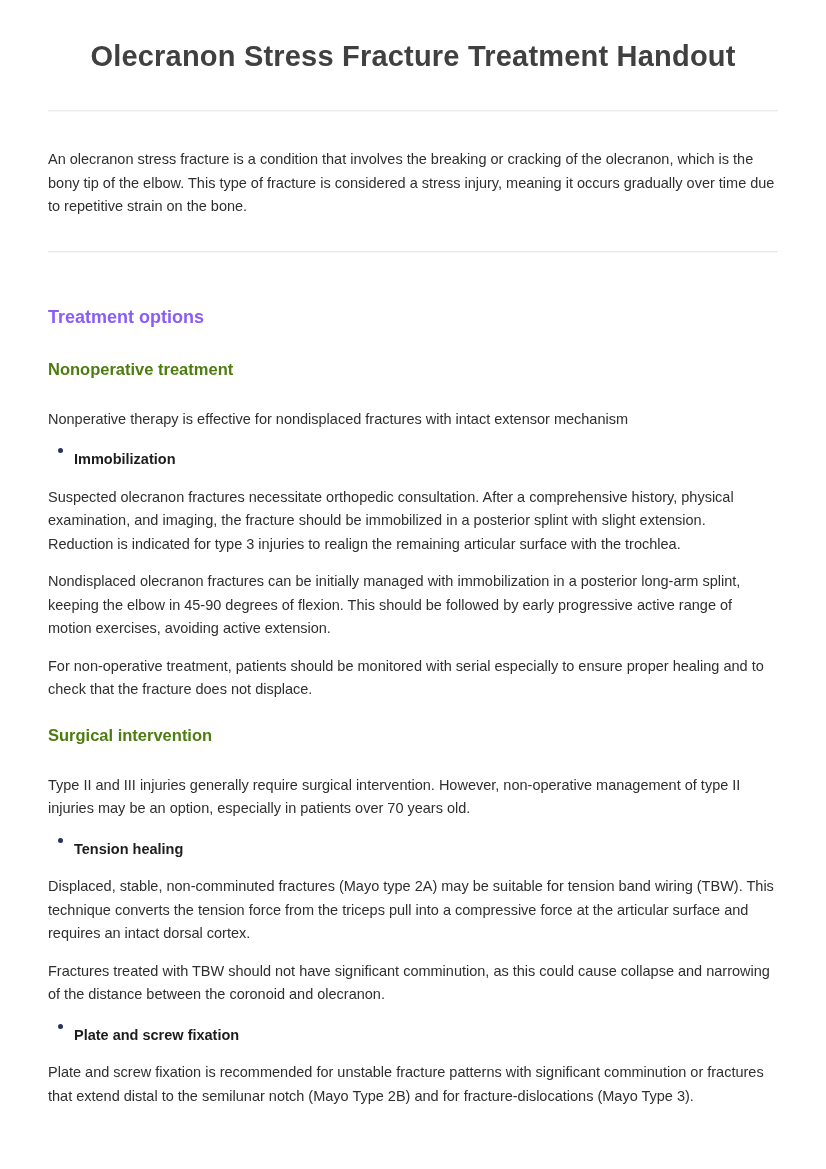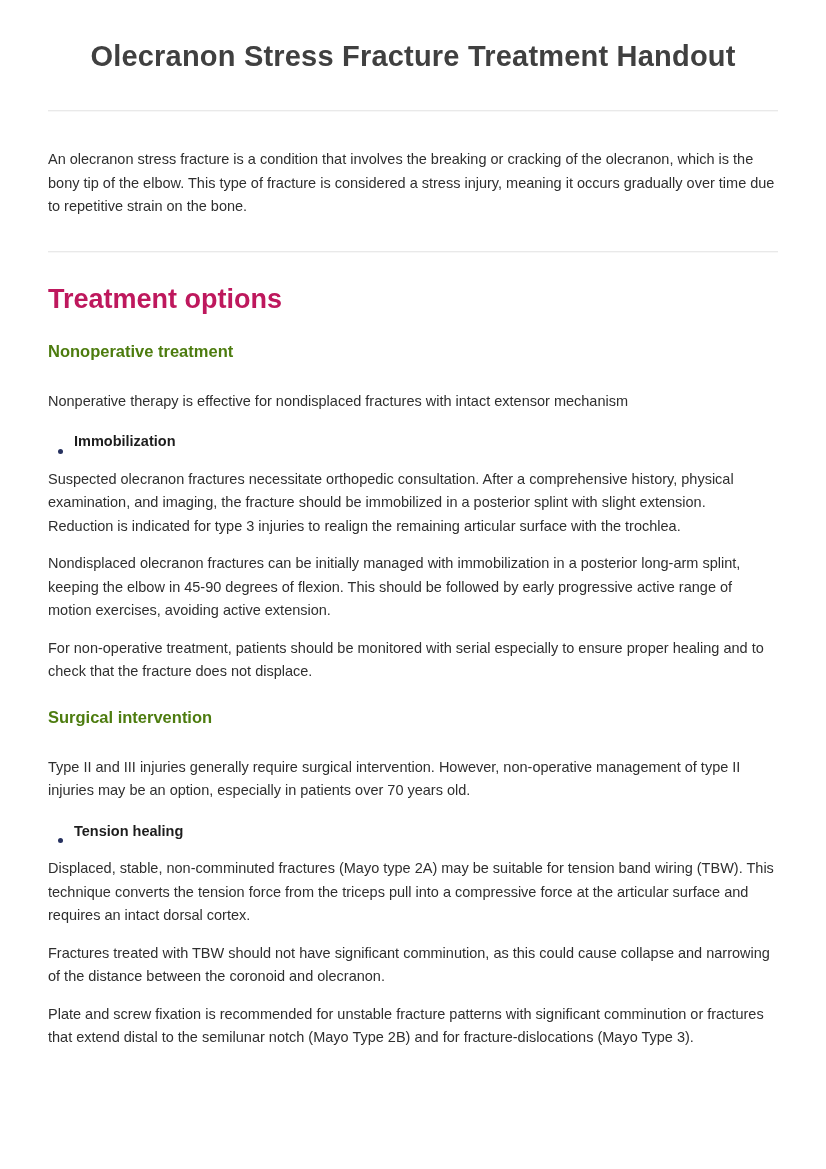--- a/index.html
+++ b/index.html
@@ -37,38 +37,38 @@
   p.body {
     margin-top: 14px;
     font-size: 14.5px;
     line-height: 23.5px;
     color: #2f2f2f;
     white-space: pre-wrap;
   }
   p.body.sp-lg { margin-top: 29px; }
   p.body.intro { margin-top: 36px; }
   .section-heading {
-    margin-top: 34px;
-    font-size: 27px;
+    margin-top: 52px;
+    font-size: 18px;
     line-height: 25px;
     font-weight: bold;
-    color: #be185d;
+    color: #8b5cf6;
   }
   .subsection-heading {
     margin-top: 29px;
     font-size: 16.5px;
     line-height: 20px;
     font-weight: bold;
     color: #4d7c0f;
   }
   .subsection-heading.tight { margin-top: 23px; }
   .bullet-item {
     margin: 17px 0 0 10px;
     display: flex;
-    align-items: flex-end;
+    align-items: flex-start;
   }
   .bullet-dot {
     width: 5px;
     height: 5px;
     border-radius: 50%;
     background: #26315f;
     flex: 0 0 auto;
     margin-right: 11px;
   }
   .bullet-label {
@@ -111,16 +111,20 @@
   <p class="body sp-lg">Type II and III injuries generally require surgical intervention. However, non-operative management of type II injuries may be an option, especially in patients over 70 years old.</p>
 
   <div class="bullet-item">
     <span class="bullet-dot"></span>
     <span class="bullet-label">Tension healing</span>
   </div>
 
   <p class="body">Displaced, stable, non-comminuted fractures (Mayo type 2A) may be suitable for tension band wiring (TBW). This technique converts the tension force from the triceps pull into a compressive force at the articular surface and requires an intact dorsal cortex.</p>
   <p class="body">Fractures treated with TBW should not have significant comminution, as this could cause collapse and narrowing of the distance between the coronoid and olecranon.</p>
 
+  <div class="bullet-item">
+    <span class="bullet-dot"></span>
+    <span class="bullet-label">Plate and screw fixation</span>
+  </div>
 
   <p class="body">Plate and screw fixation is recommended for unstable fracture patterns with significant comminution or fractures that extend distal to the semilunar notch (Mayo Type 2B) and for fracture-dislocations (Mayo Type 3).</p>
 
 </div>
 
 </body></html>

